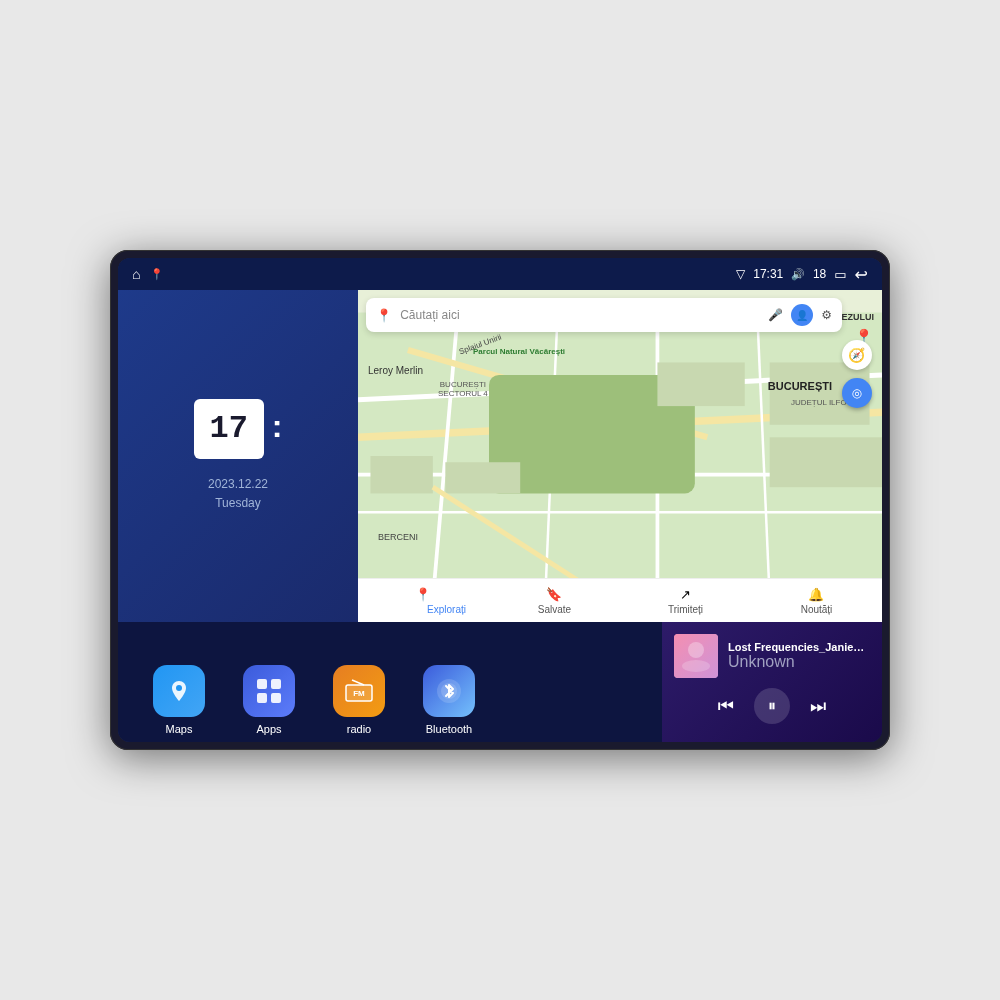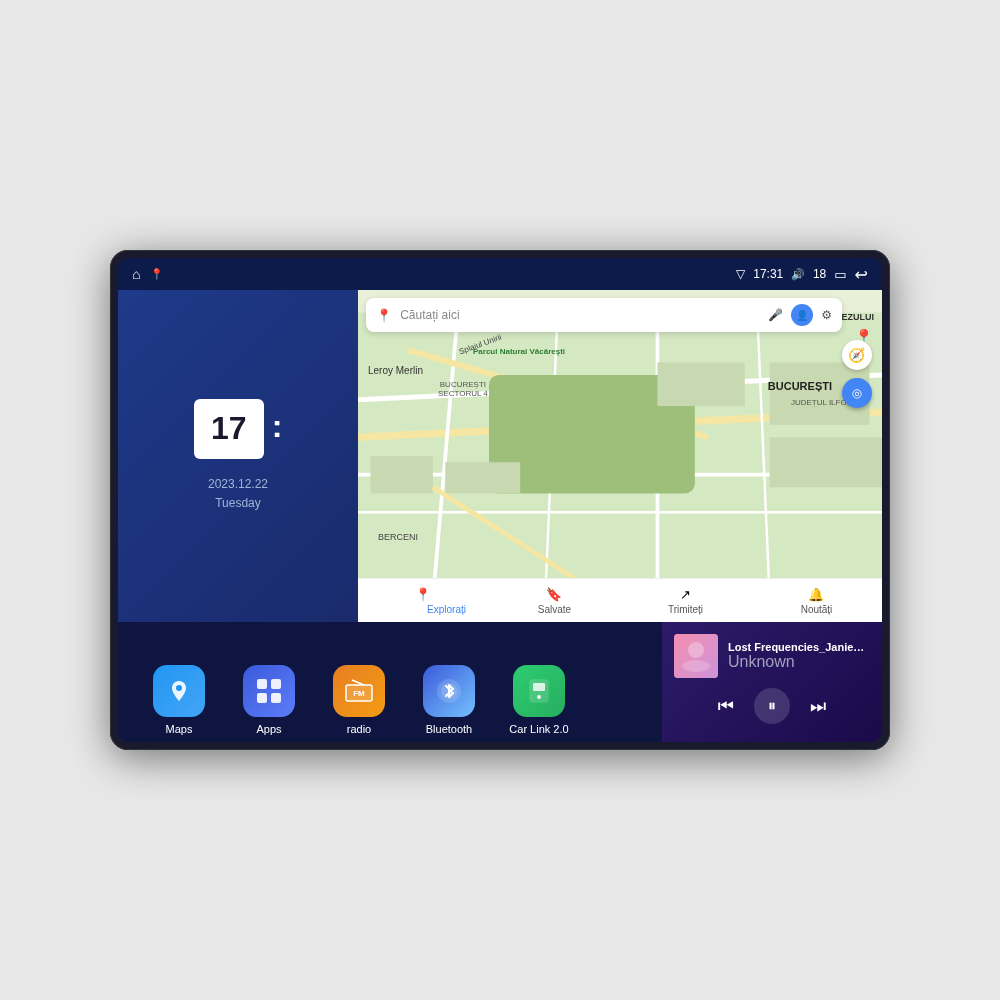--- a/index.html
+++ b/index.html
@@ -107,21 +107,21 @@
       background: white;
       border-radius: 6px;
       width: 70px;
       height: 60px;
       display: flex;
       align-items: center;
       justify-content: center;
       font-size: 32px;
       font-weight: bold;
       color: #1a1a2e;
-      font-family: Liberation Sans, sans-serif;
+      font-family: Liberation Mono, monospace;
     }
 
     .clock-colon {
       color: white;
       font-size: 32px;
       font-weight: bold;
       margin-bottom: 4px;
     }
 
     .clock-date {
@@ -629,30 +629,20 @@
             <div class="app-icon app-bluetooth">
               <svg width="28" height="28" viewBox="0 0 28 28">
                 <circle cx="14" cy="14" r="12" fill="rgba(255,255,255,0.15)"></circle>
                 <circle cx="14" cy="14" r="8" fill="rgba(255,255,255,0.15)"></circle>
                 <path d="M11 9 L18 16 L14 20 L14 8 L18 12 L11 19" stroke="white" stroke-width="2" fill="none" stroke-linecap="round" stroke-linejoin="round"></path>
               </svg>
             </div>
             <span class="app-label">Bluetooth</span>
           </div>
 
-          <div class="app-item">
-            <div class="app-icon app-carlink">
-              <svg width="28" height="28" viewBox="0 0 28 28">
-                <rect x="5" y="3" width="18" height="22" rx="3" fill="white" opacity="0.15" stroke="white" stroke-width="1.5"></rect>
-                <rect x="8" y="6" width="12" height="8" rx="1" fill="white" opacity="0.8"></rect>
-                <circle cx="14" cy="20" r="2" fill="white" opacity="0.9"></circle>
-              </svg>
-            </div>
-            <span class="app-label">Car Link 2.0</span>
-          </div>
 
         </div>
 
         <div class="music-player">
           <div class="music-info">
             <div class="music-thumb">
               <div class="music-thumb-img">
                 <svg width="44" height="44" viewBox="0 0 44 44">
                   <defs>
                     <linearGradient id="thumbGrad" x1="0%" y1="0%" x2="100%" y2="100%">

